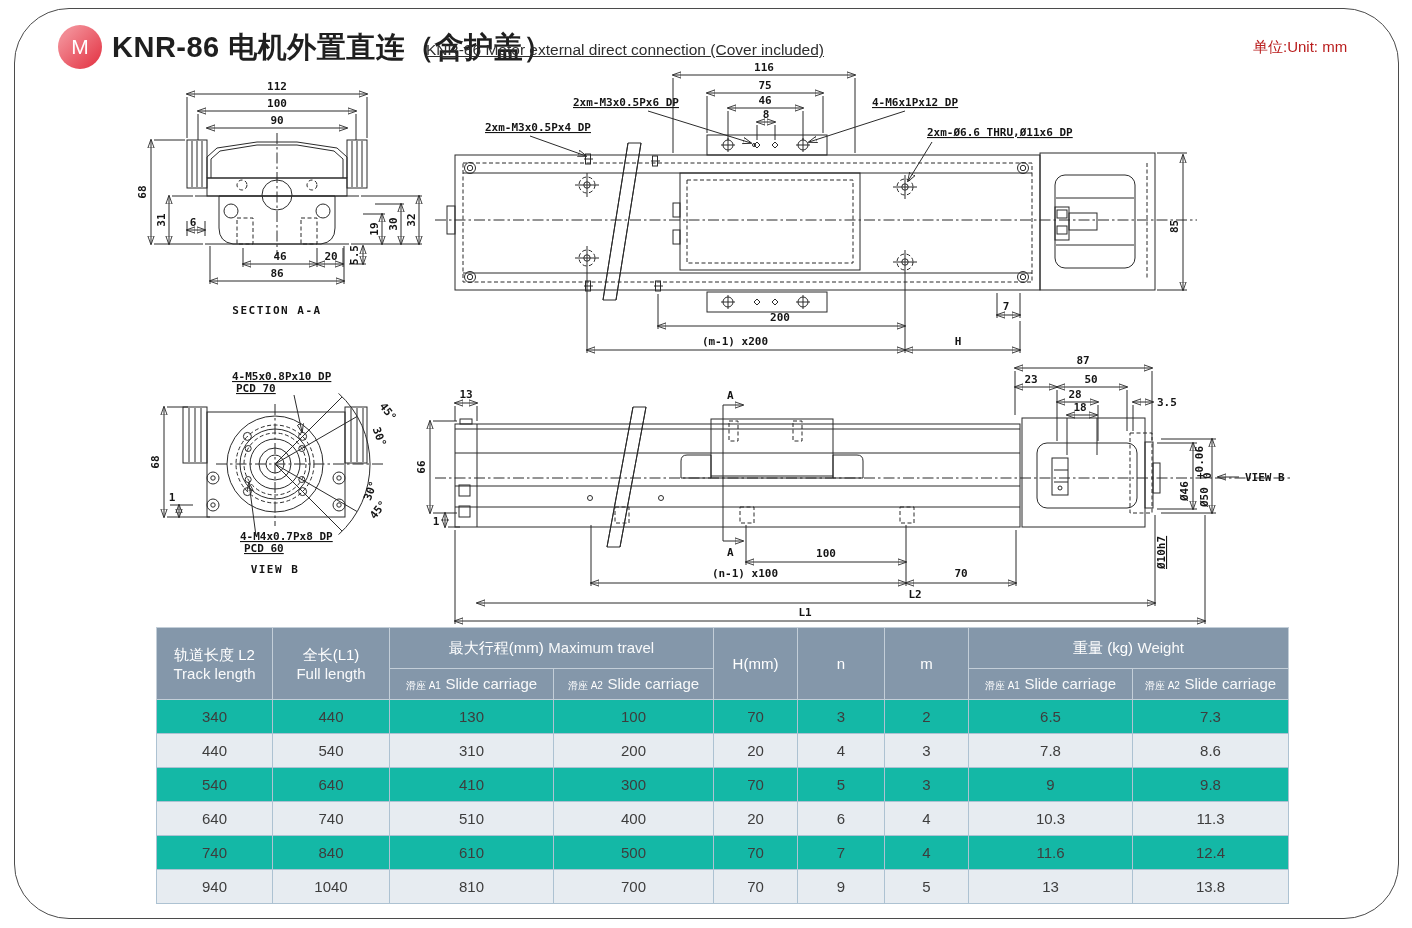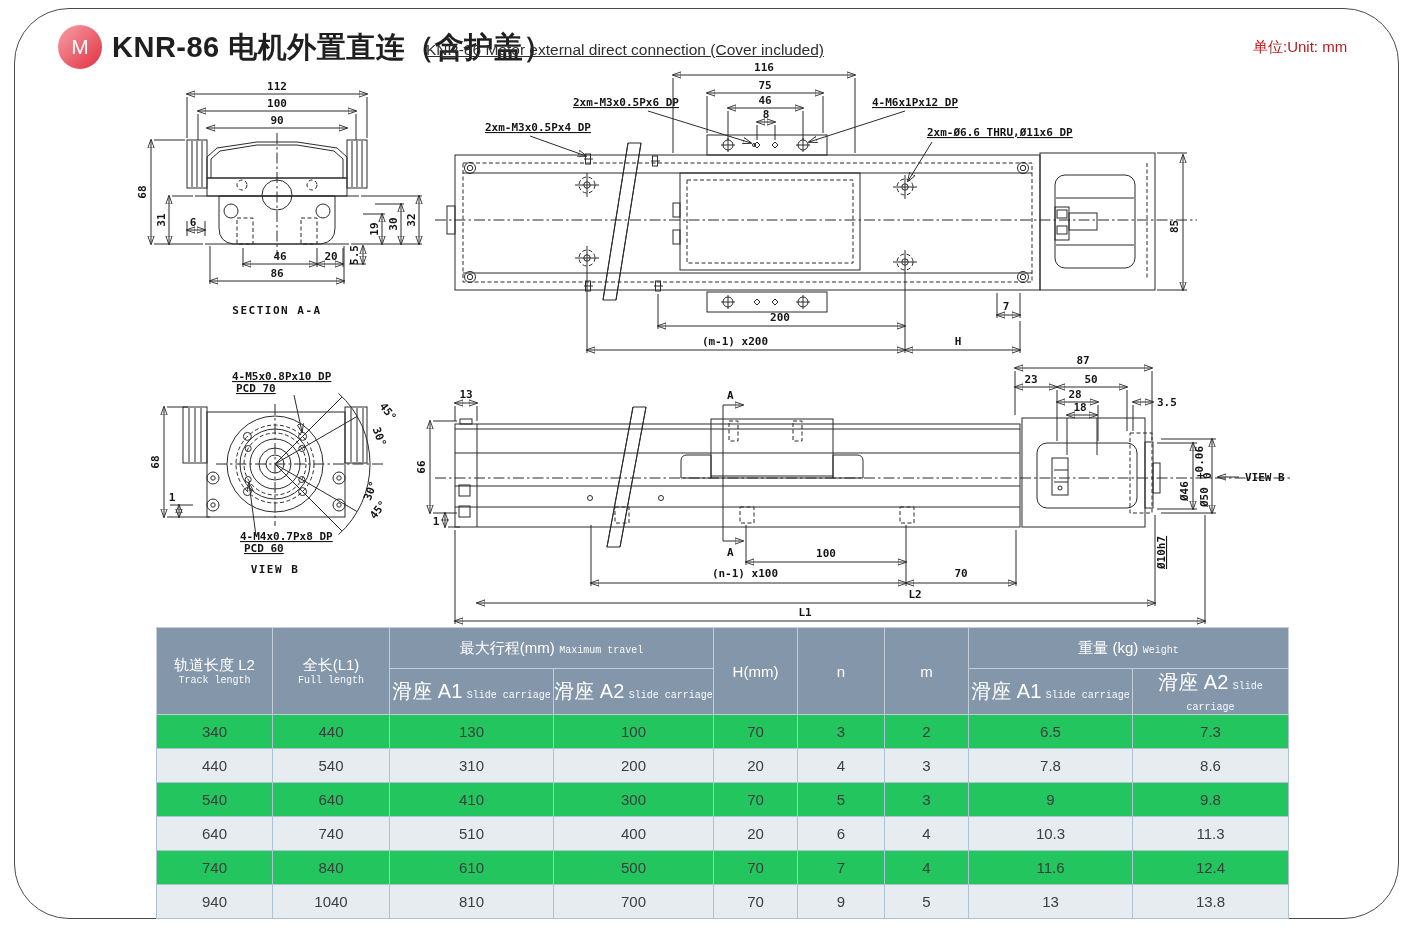--- a/index.html
+++ b/index.html
@@ -34,24 +34,24 @@
   text.tiny{font-size:6.5px;}
   text.big{font-size:12.5px;}
   text.sm{font-size:10px;}
 
   .spec-table{position:absolute;left:140px;top:627px;width:1132px;border-collapse:collapse;
         table-layout:fixed;border:1px solid #8ea2b5;margin-left:16px;}
   .spec-table th{background:#8497aa;color:#fff;font-weight:normal;border:1px solid #c3ced8;
         text-align:center;vertical-align:middle;padding:0;}
   .spec-table thead tr:first-child th{height:40px;}
   .spec-table thead tr:last-child th{height:30px;}
-  .hcn{font-size:15px;} .hen{font-size:10px;opacity:.95;font-family:Liberation Mono, monospace;} .hcn2{font-size:20px;}
+  .hcn{font-size:15px;} .hen{font-size:15px;opacity:.95;} .hcn2{font-size:10px;}
   .hmid{font-size:15px;}
   .spec-table td{border:1px solid #adc2d2;text-align:center;font-size:15px;color:#3d3d3d;
-        height:33px;background:#22c55e;padding:0;}
+        height:33px;background:#14b8a6;padding:0;}
   .spec-table tbody tr:nth-child(even) td{background:#e7ecf1;}
 </style>
 </head>
 <body>
 
 <div class="page">
   <div class="border-frame"></div>
 
   <div class="badge">M</div>
   <div class="title-cn">KNR-86 电机外置直连（含护盖）</div>

